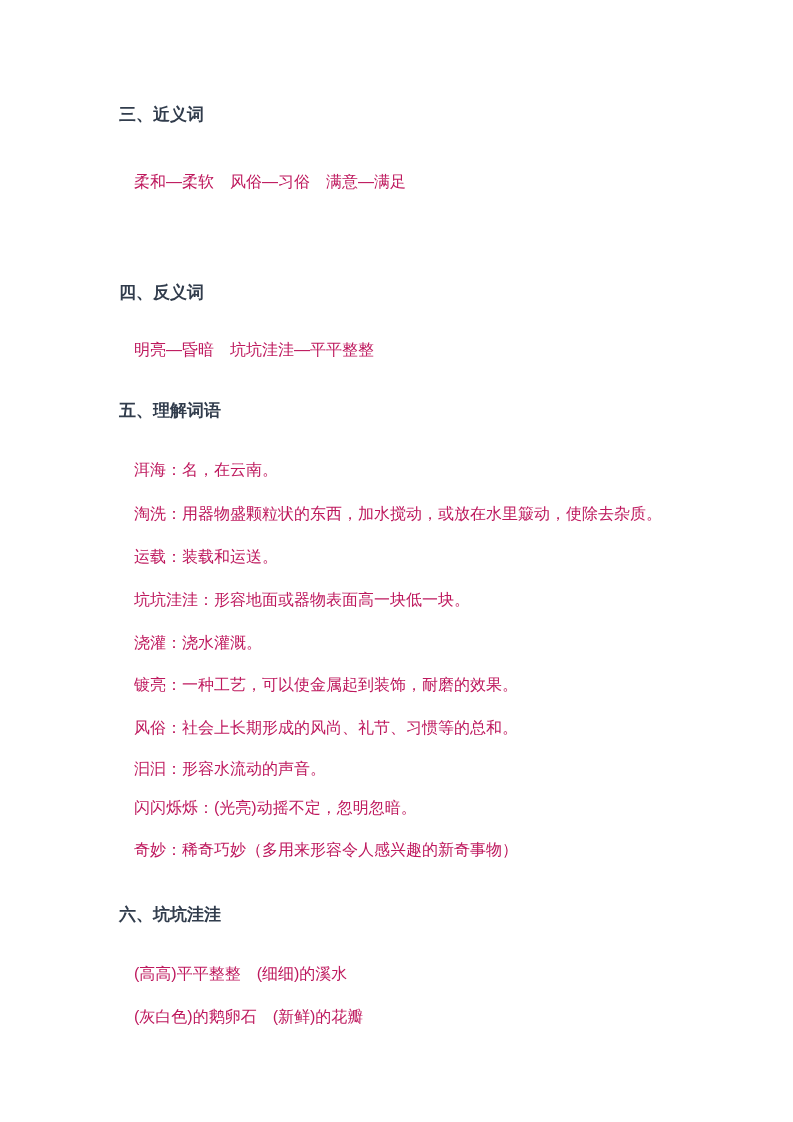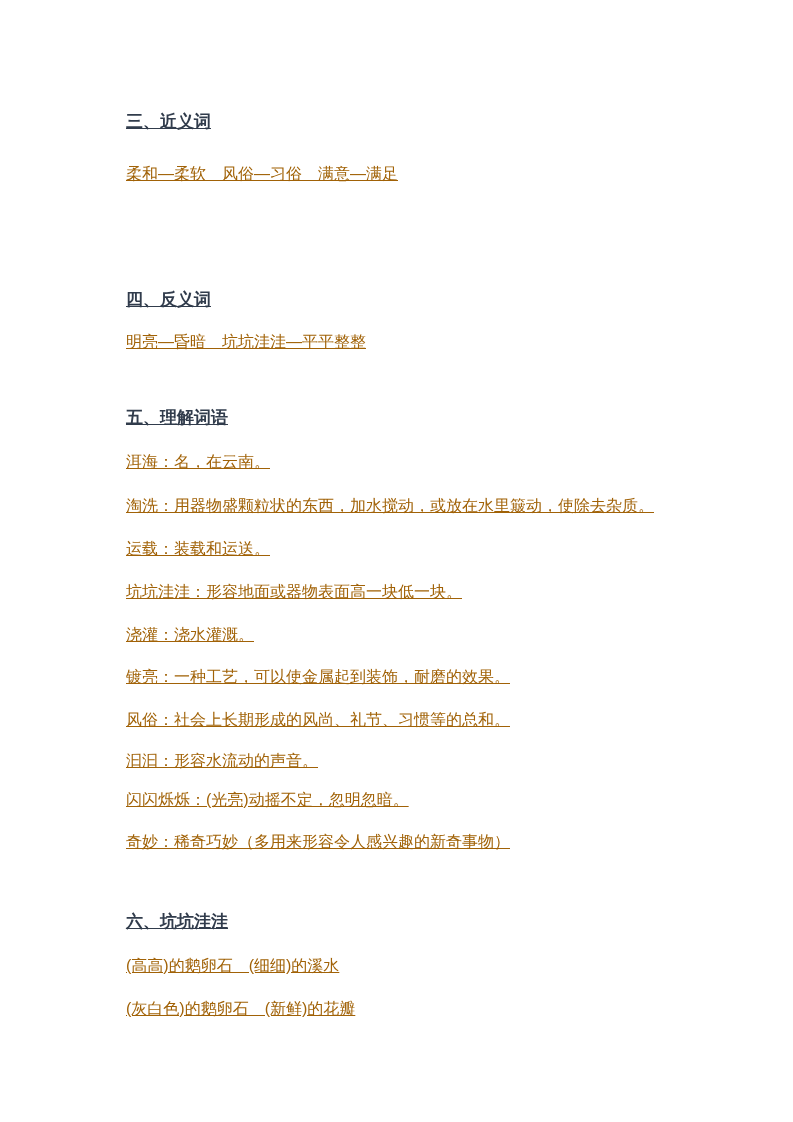--- a/index.html
+++ b/index.html
@@ -12,38 +12,36 @@
     position: relative;
     width: 793px;
     height: 1122px;
     background: #ffffff;
     overflow: hidden;
     font-family: "Liberation Sans", "DejaVu Sans", sans-serif;
   }
   .heading {
     position: absolute;
     left: 118px;
-    margin: 8px;
+    margin: 1px;
     font-size: 17px;
     line-height: 22px;
     font-weight: bold;
     color: #313c4c;
     white-space: pre;
-    text-decoration: underline;
   }
   .line {
     position: absolute;
     left: 118px;
-    margin: 8px;
+    margin: 16px;
     font-size: 16px;
     line-height: 22px;
     font-weight: normal;
-    color: #a16207;
+    color: #be185d;
     white-space: pre;
-    text-decoration: underline;
   }
 </style>
 </head>
 <body>
 
 <div class="page">
 
   <h2 class="heading" style="top:103px">三、近义词</h2>
   <p class="line" style="top:155px">柔和—柔软　风俗—习俗　满意—满足</p>
 
@@ -56,16 +54,16 @@
   <p class="line" style="top:530px">运载：装载和运送。</p>
   <p class="line" style="top:573px">坑坑洼洼：形容地面或器物表面高一块低一块。</p>
   <p class="line" style="top:616px">浇灌：浇水灌溉。</p>
   <p class="line" style="top:658px">镀亮：一种工艺，可以使金属起到装饰，耐磨的效果。</p>
   <p class="line" style="top:742px">汩汩：形容水流动的声音。</p>
   <p class="line" style="top:701px">风俗：社会上长期形成的风尚、礼节、习惯等的总和。</p>
   <p class="line" style="top:781px">闪闪烁烁：(光亮)动摇不定，忽明忽暗。</p>
   <p class="line" style="top:823px">奇妙：稀奇巧妙（多用来形容令人感兴趣的新奇事物）</p>
 
   <h2 class="heading" style="top:903px">六、坑坑洼洼</h2>
-  <p class="line" style="top:947px">(高高)的鹅卵石　(细细)的溪水</p>
+  <p class="line" style="top:947px">(高高)平平整整　(细细)的溪水</p>
   <p class="line" style="top:990px">(灰白色)的鹅卵石　(新鲜)的花瓣</p>
 
 </div>
 
 </body></html>

